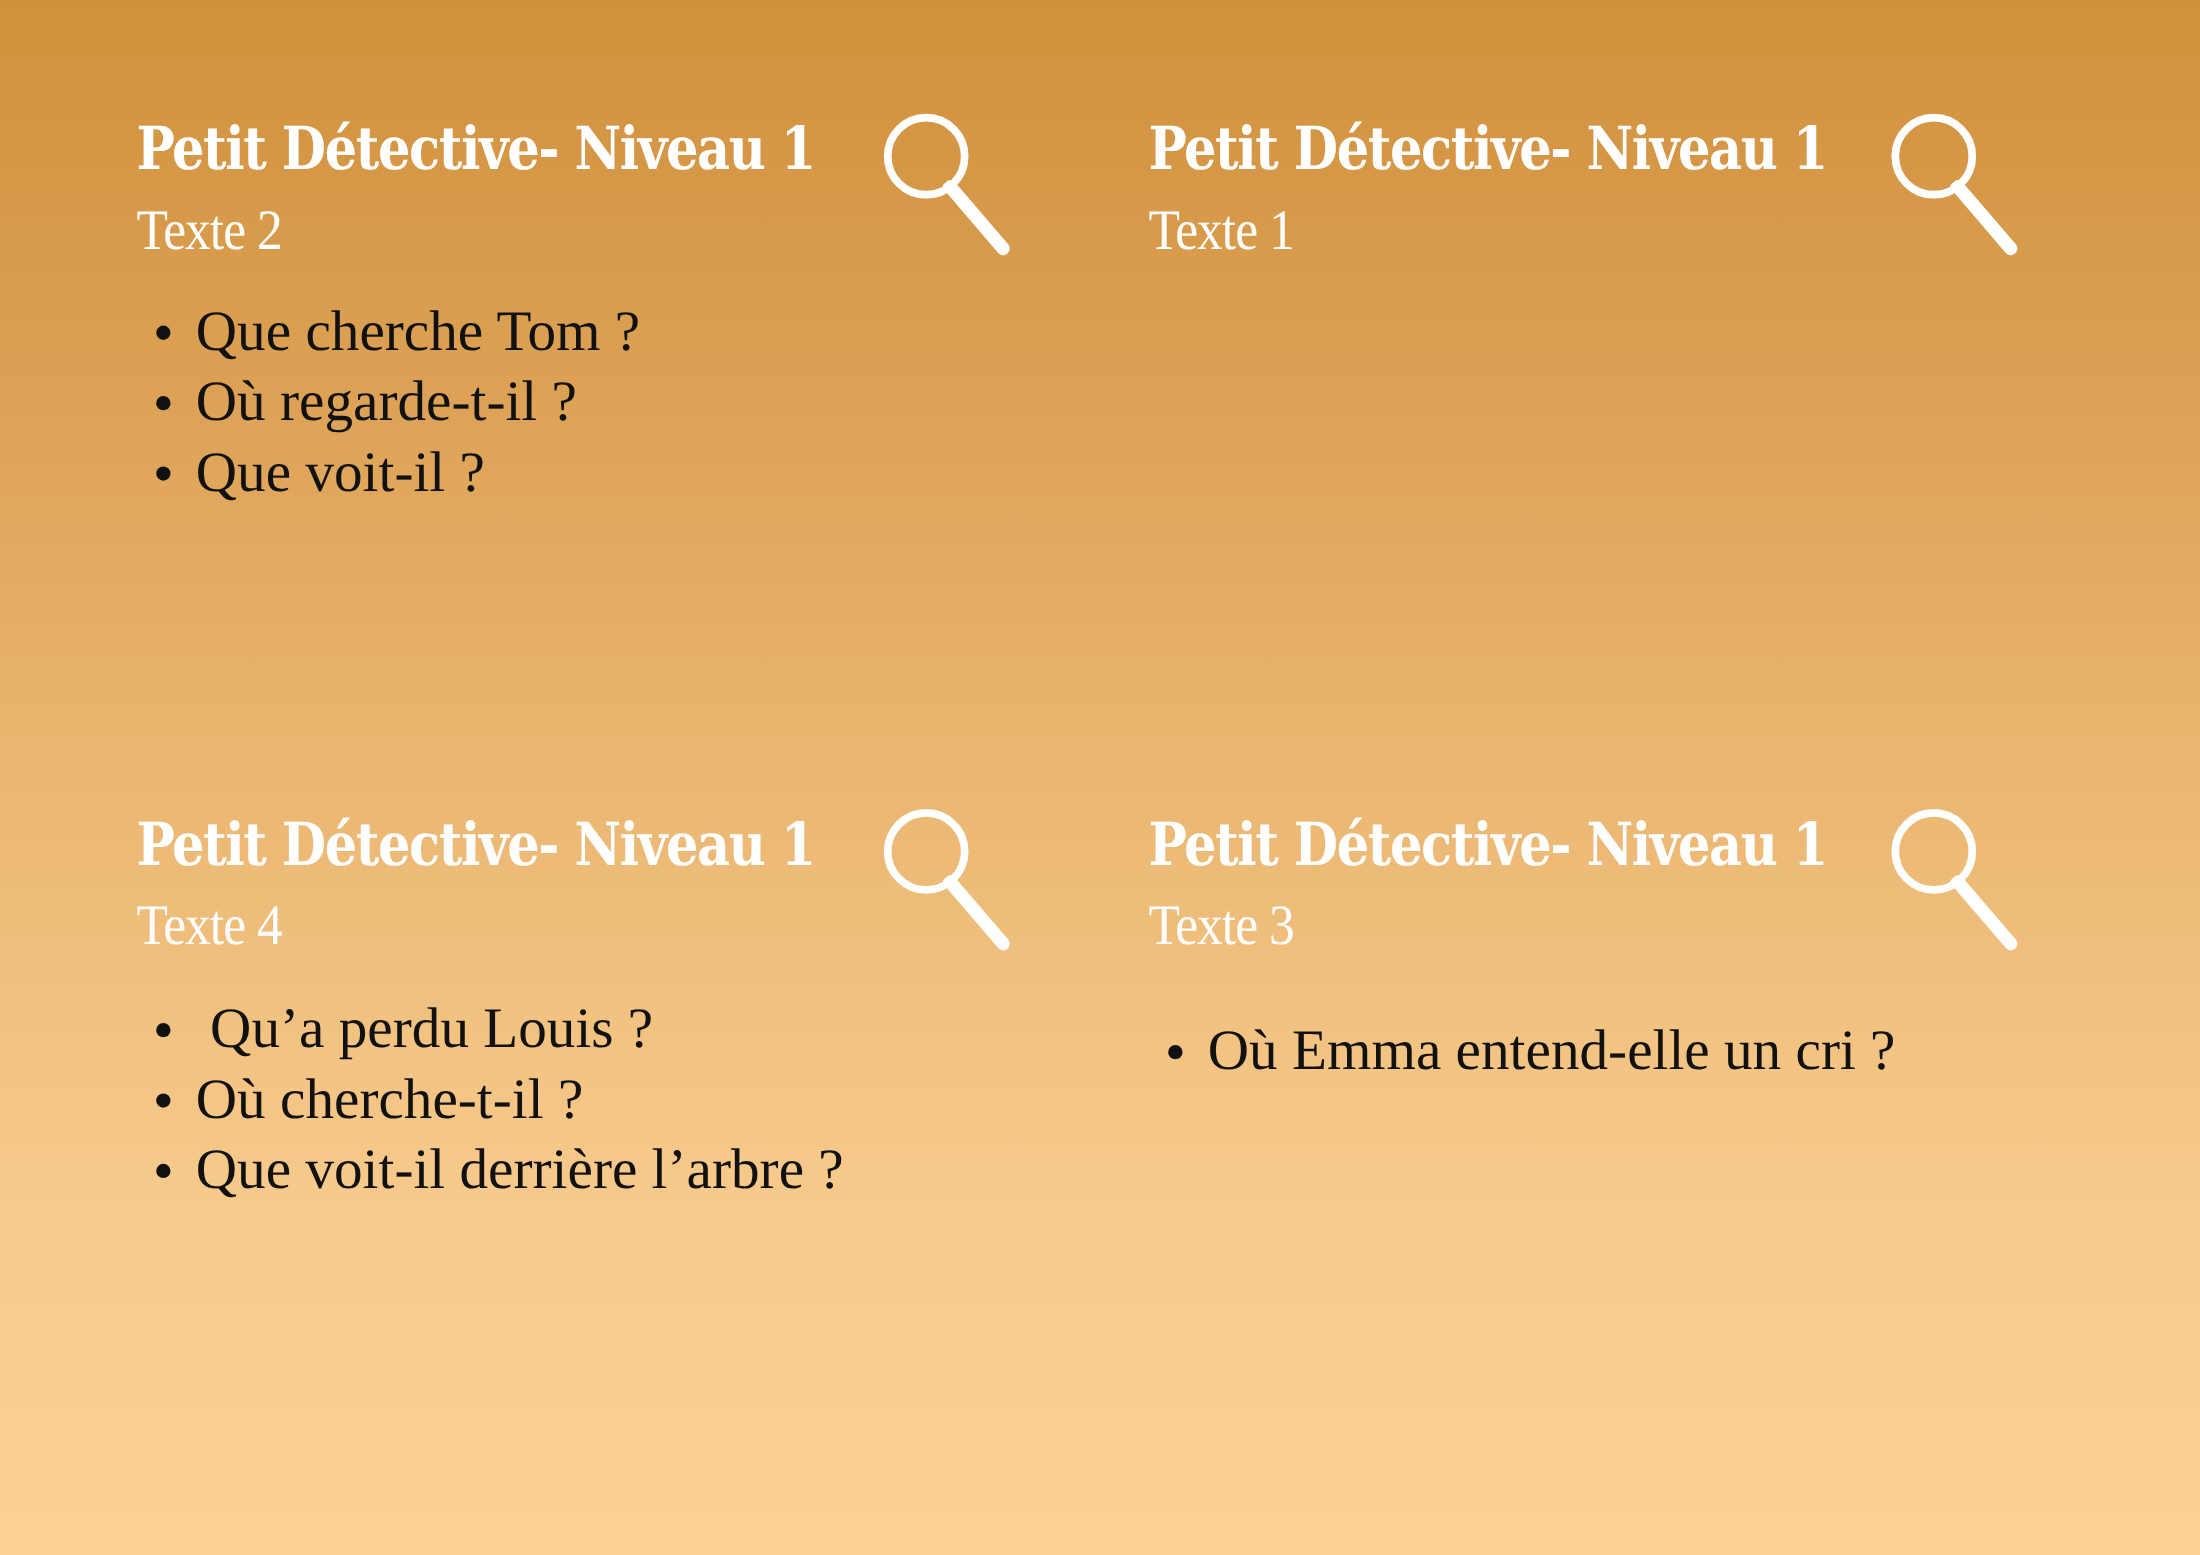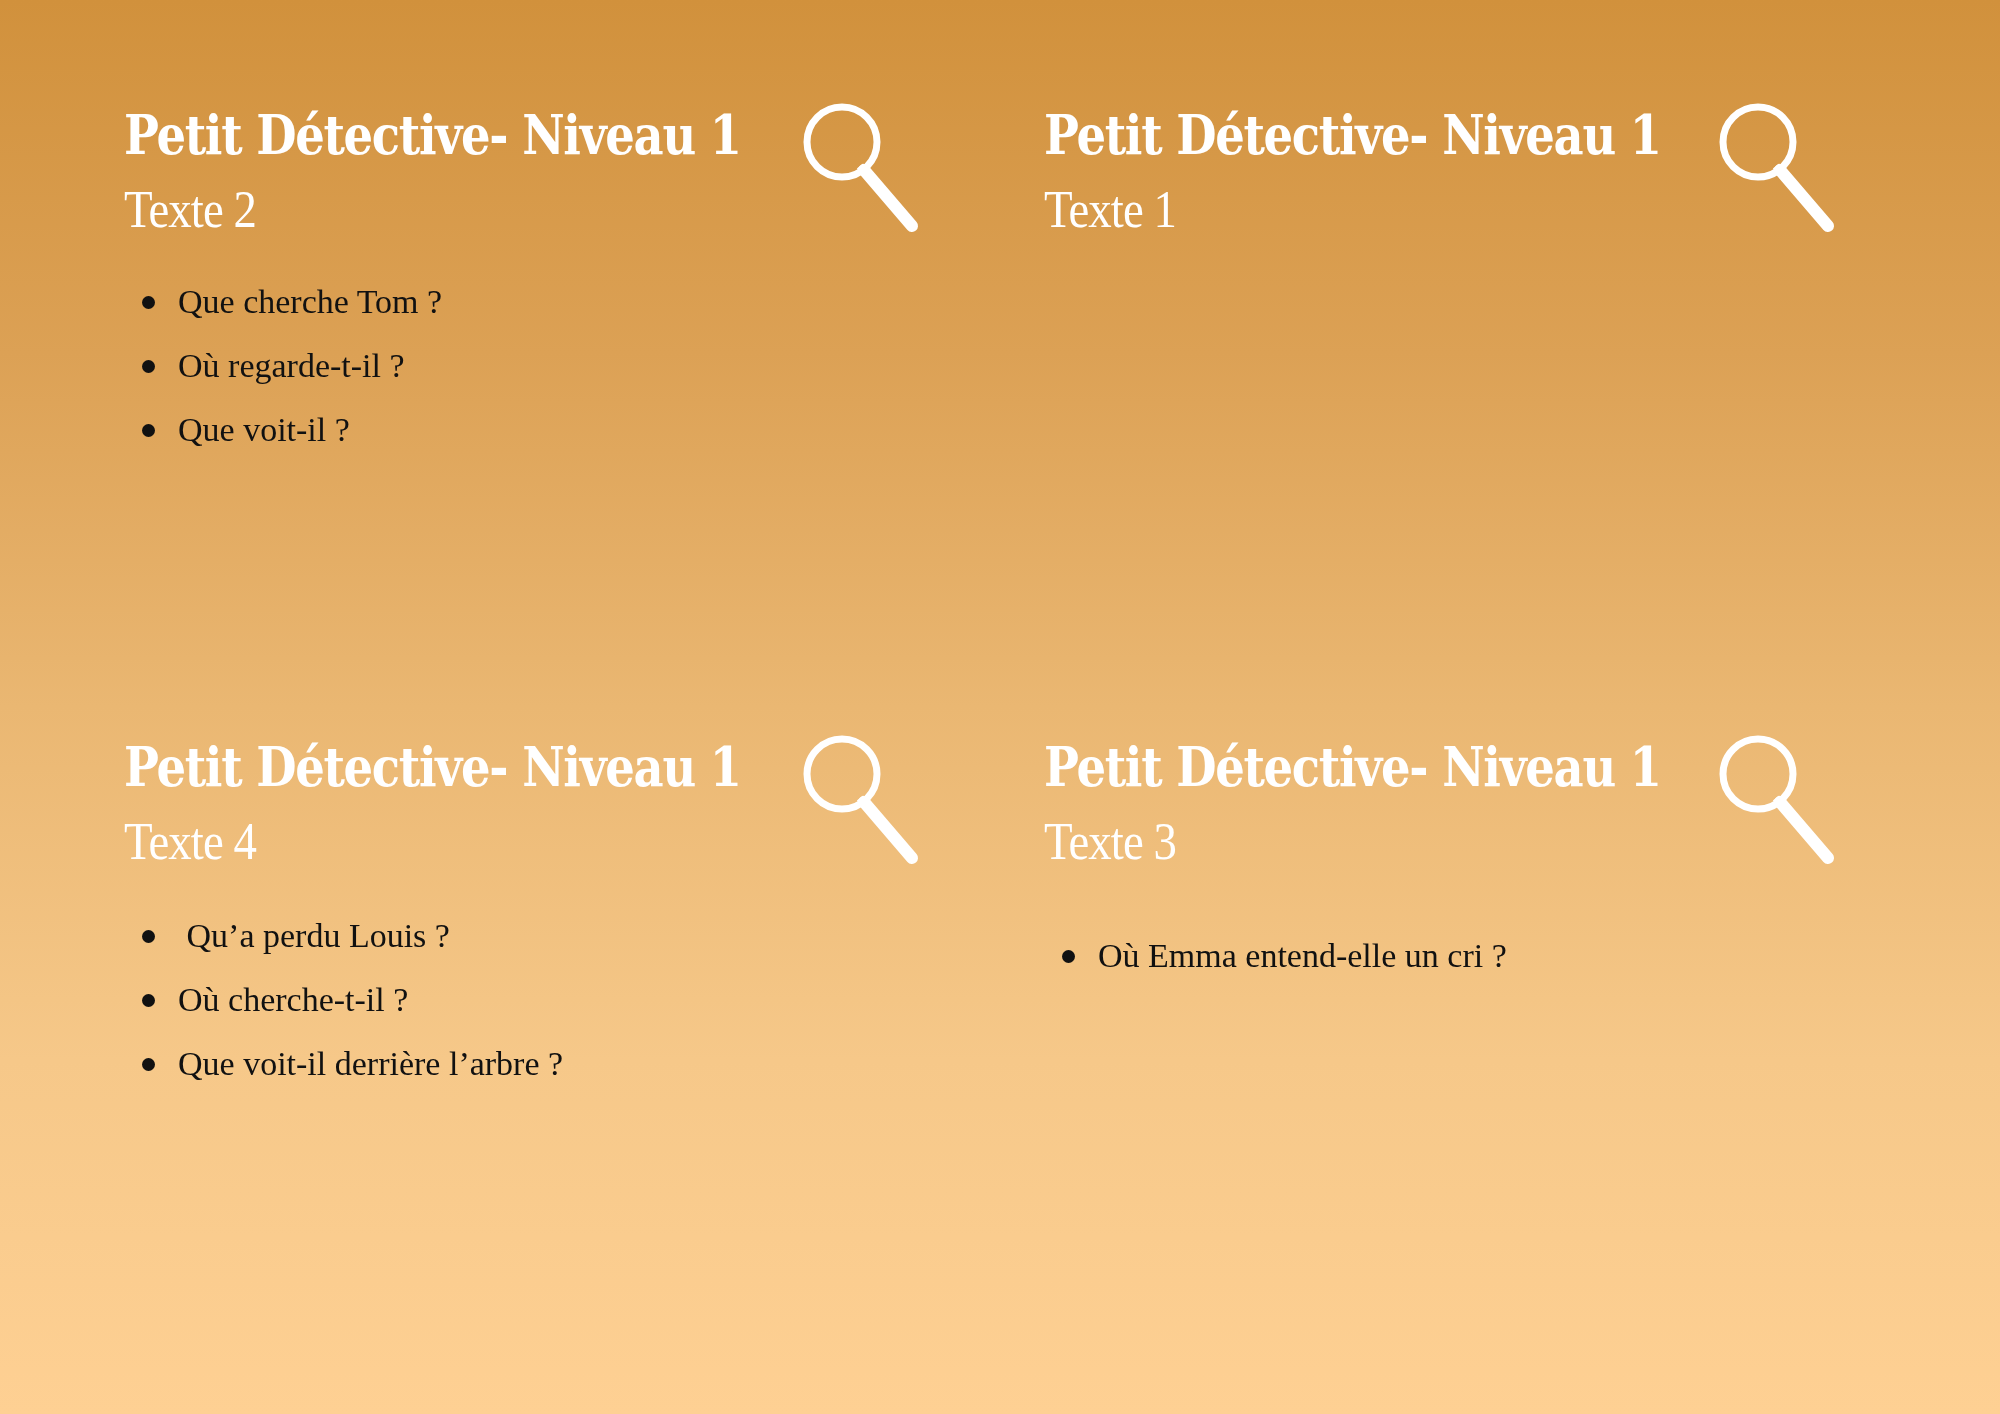--- a/index.html
+++ b/index.html
@@ -56,21 +56,21 @@
     .card ul {
       position: absolute;
       left: 0;
       margin: 0;
       padding: 0;
       list-style: none;
     }
     .card li {
       position: relative;
       font-family: "Liberation Serif", "DejaVu Serif", serif;
-      font-size: 34px;
+      font-size: 52px;
       color: #111111;
       line-height: 64px;
       padding-left: 54px;
       white-space: nowrap;
     }
     .card li .bullet {
       position: absolute;
       left: 18px;
       top: 26px;
       width: 13px;

